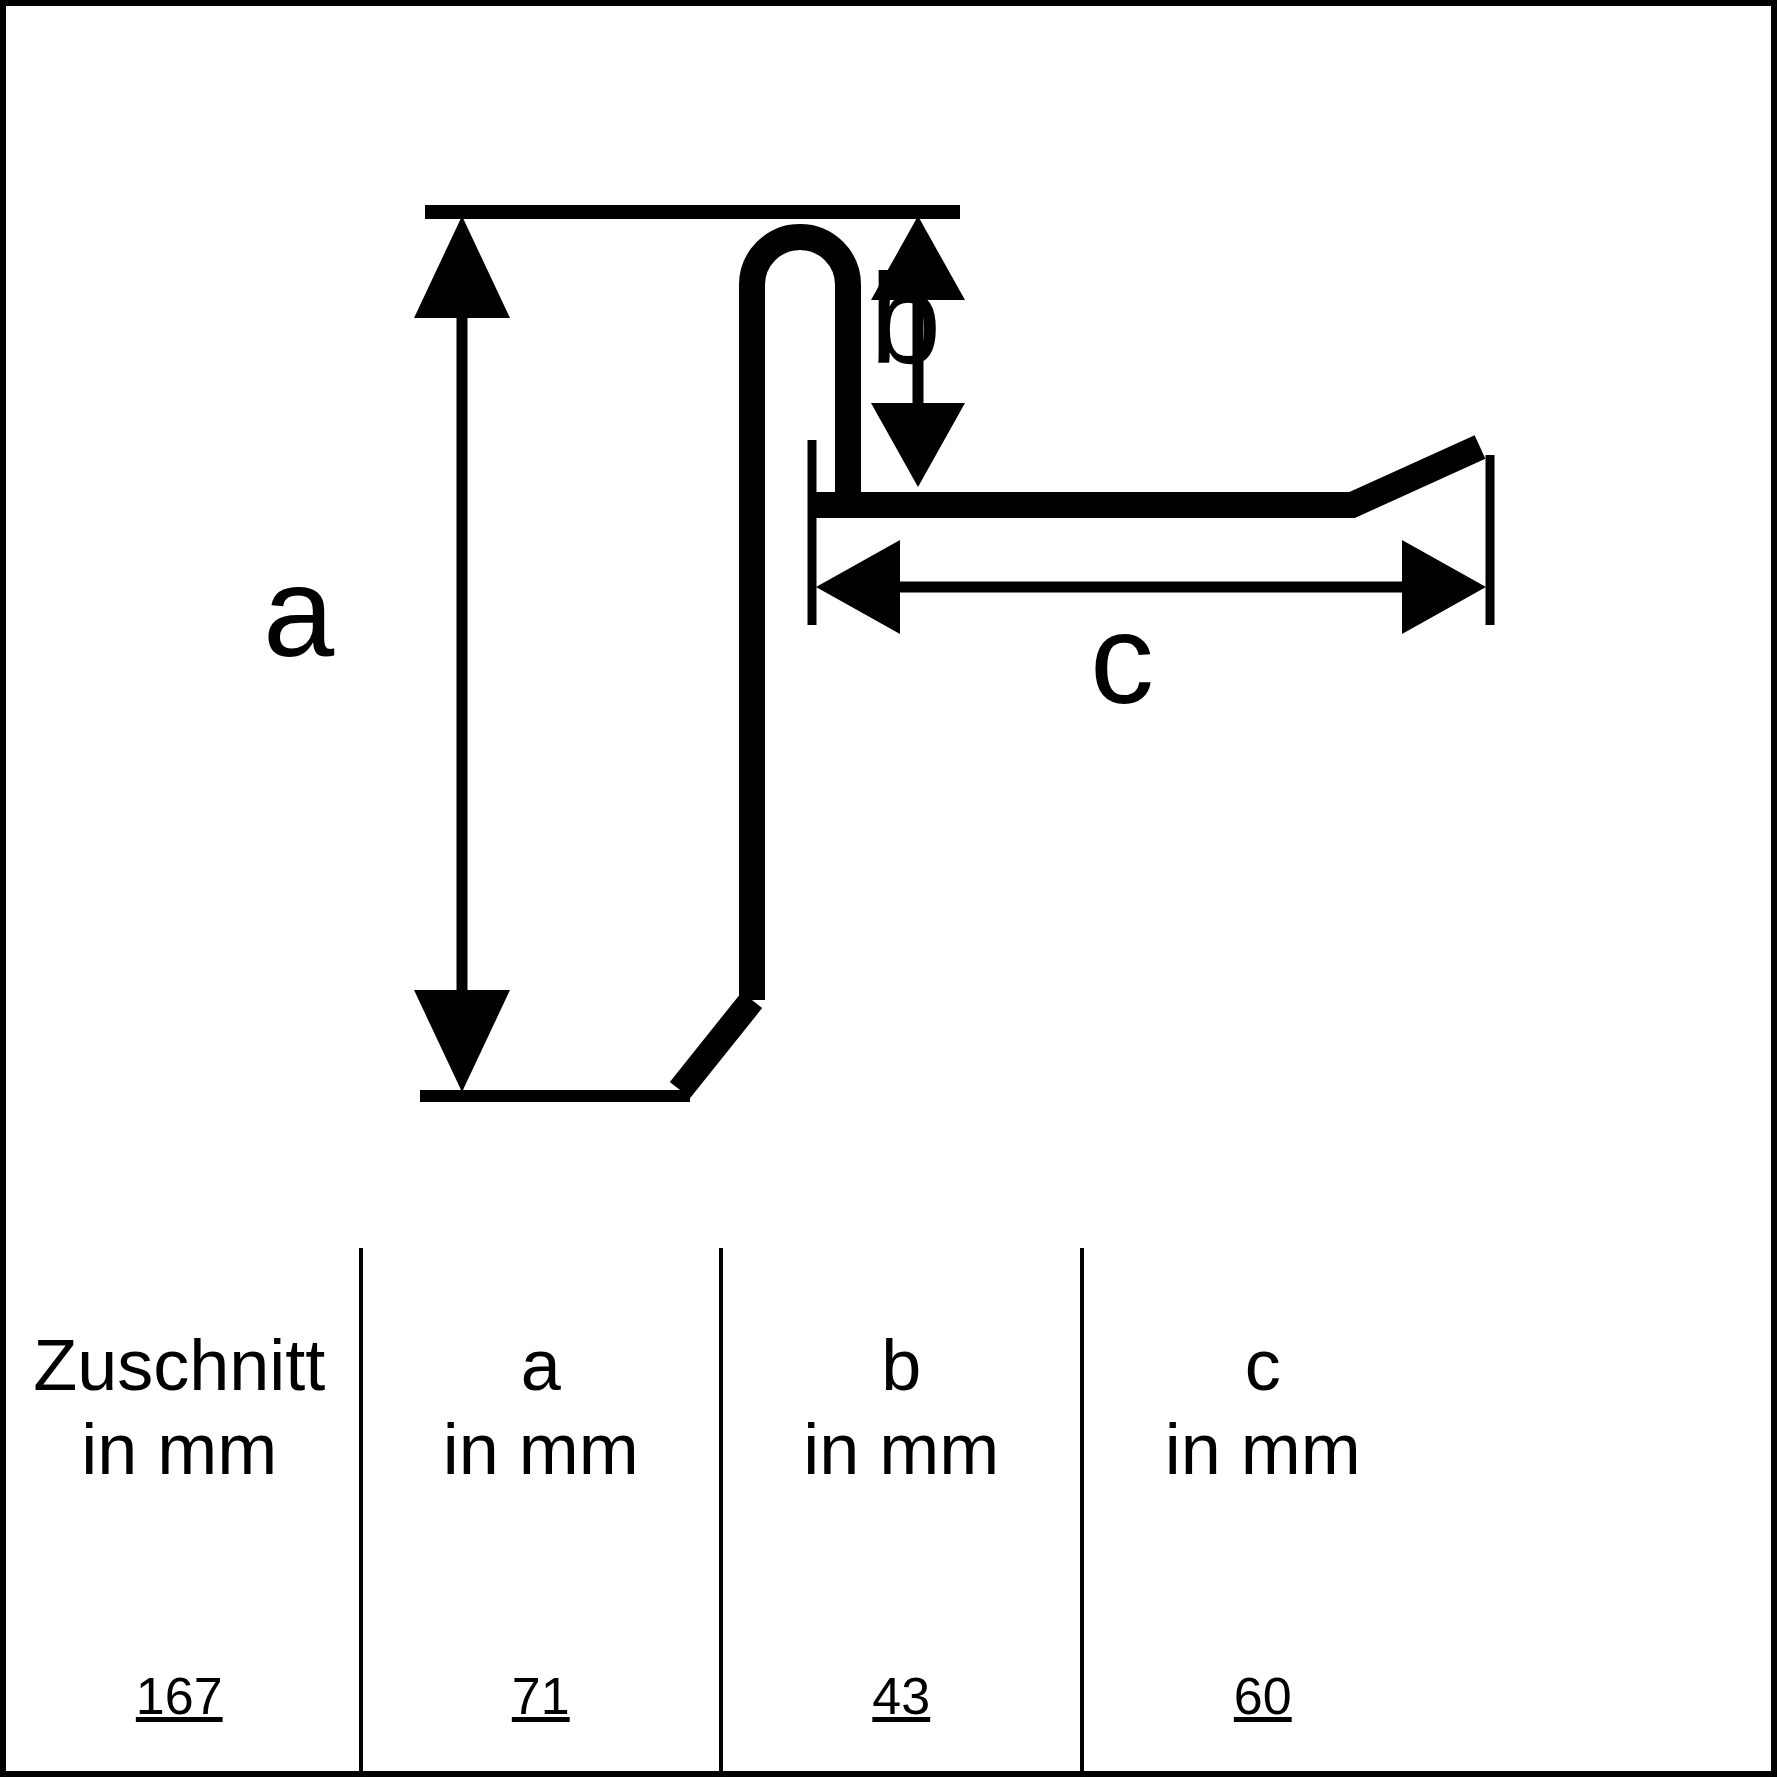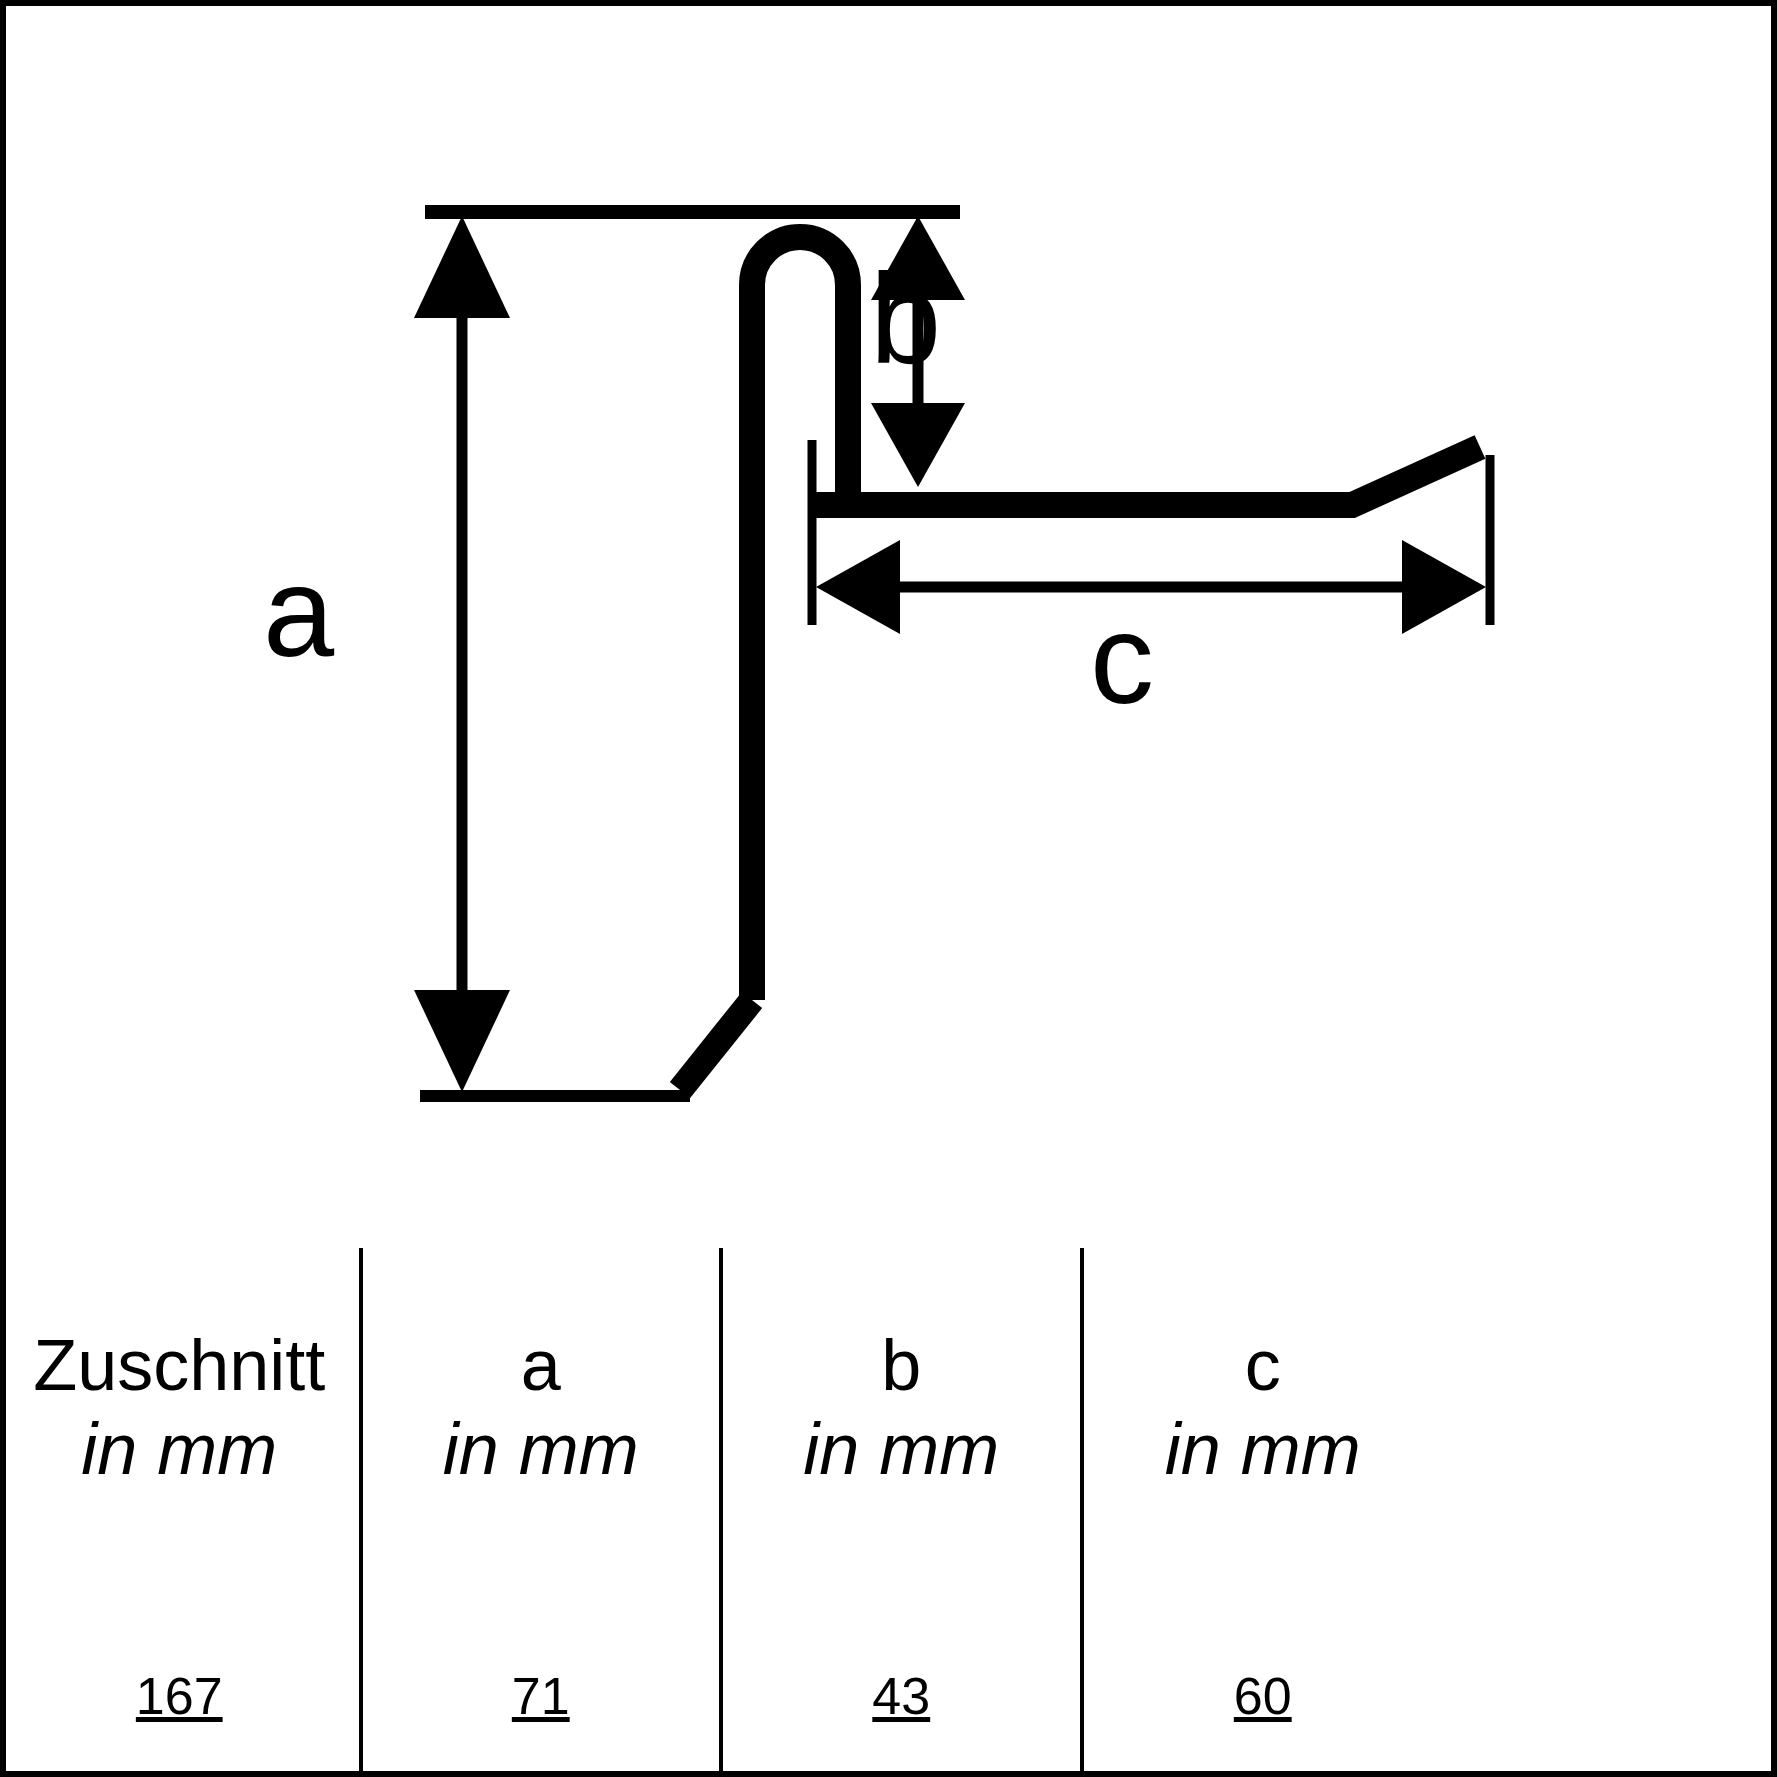--- a/index.html
+++ b/index.html
@@ -80,21 +80,21 @@
     height: 320px;
     font-size: 72px;
     line-height: 1.16;
   }
   #spec-table tbody td {
     height: 255px;
     font-size: 52px;
     text-decoration: underline;
   }
   .hdr-sym { display: block; }
-  .hdr-unit { display: block; font-style: italic; }
+  .hdr-unit { display: block; }
 </style>
 </head>
 <body>
 
 <div id="page">
 
   <div id="drawing">
     <svg viewBox="0 0 1777 1202" xmlns="http://www.w3.org/2000/svg">
 
       <g stroke="#000000" fill="none">

